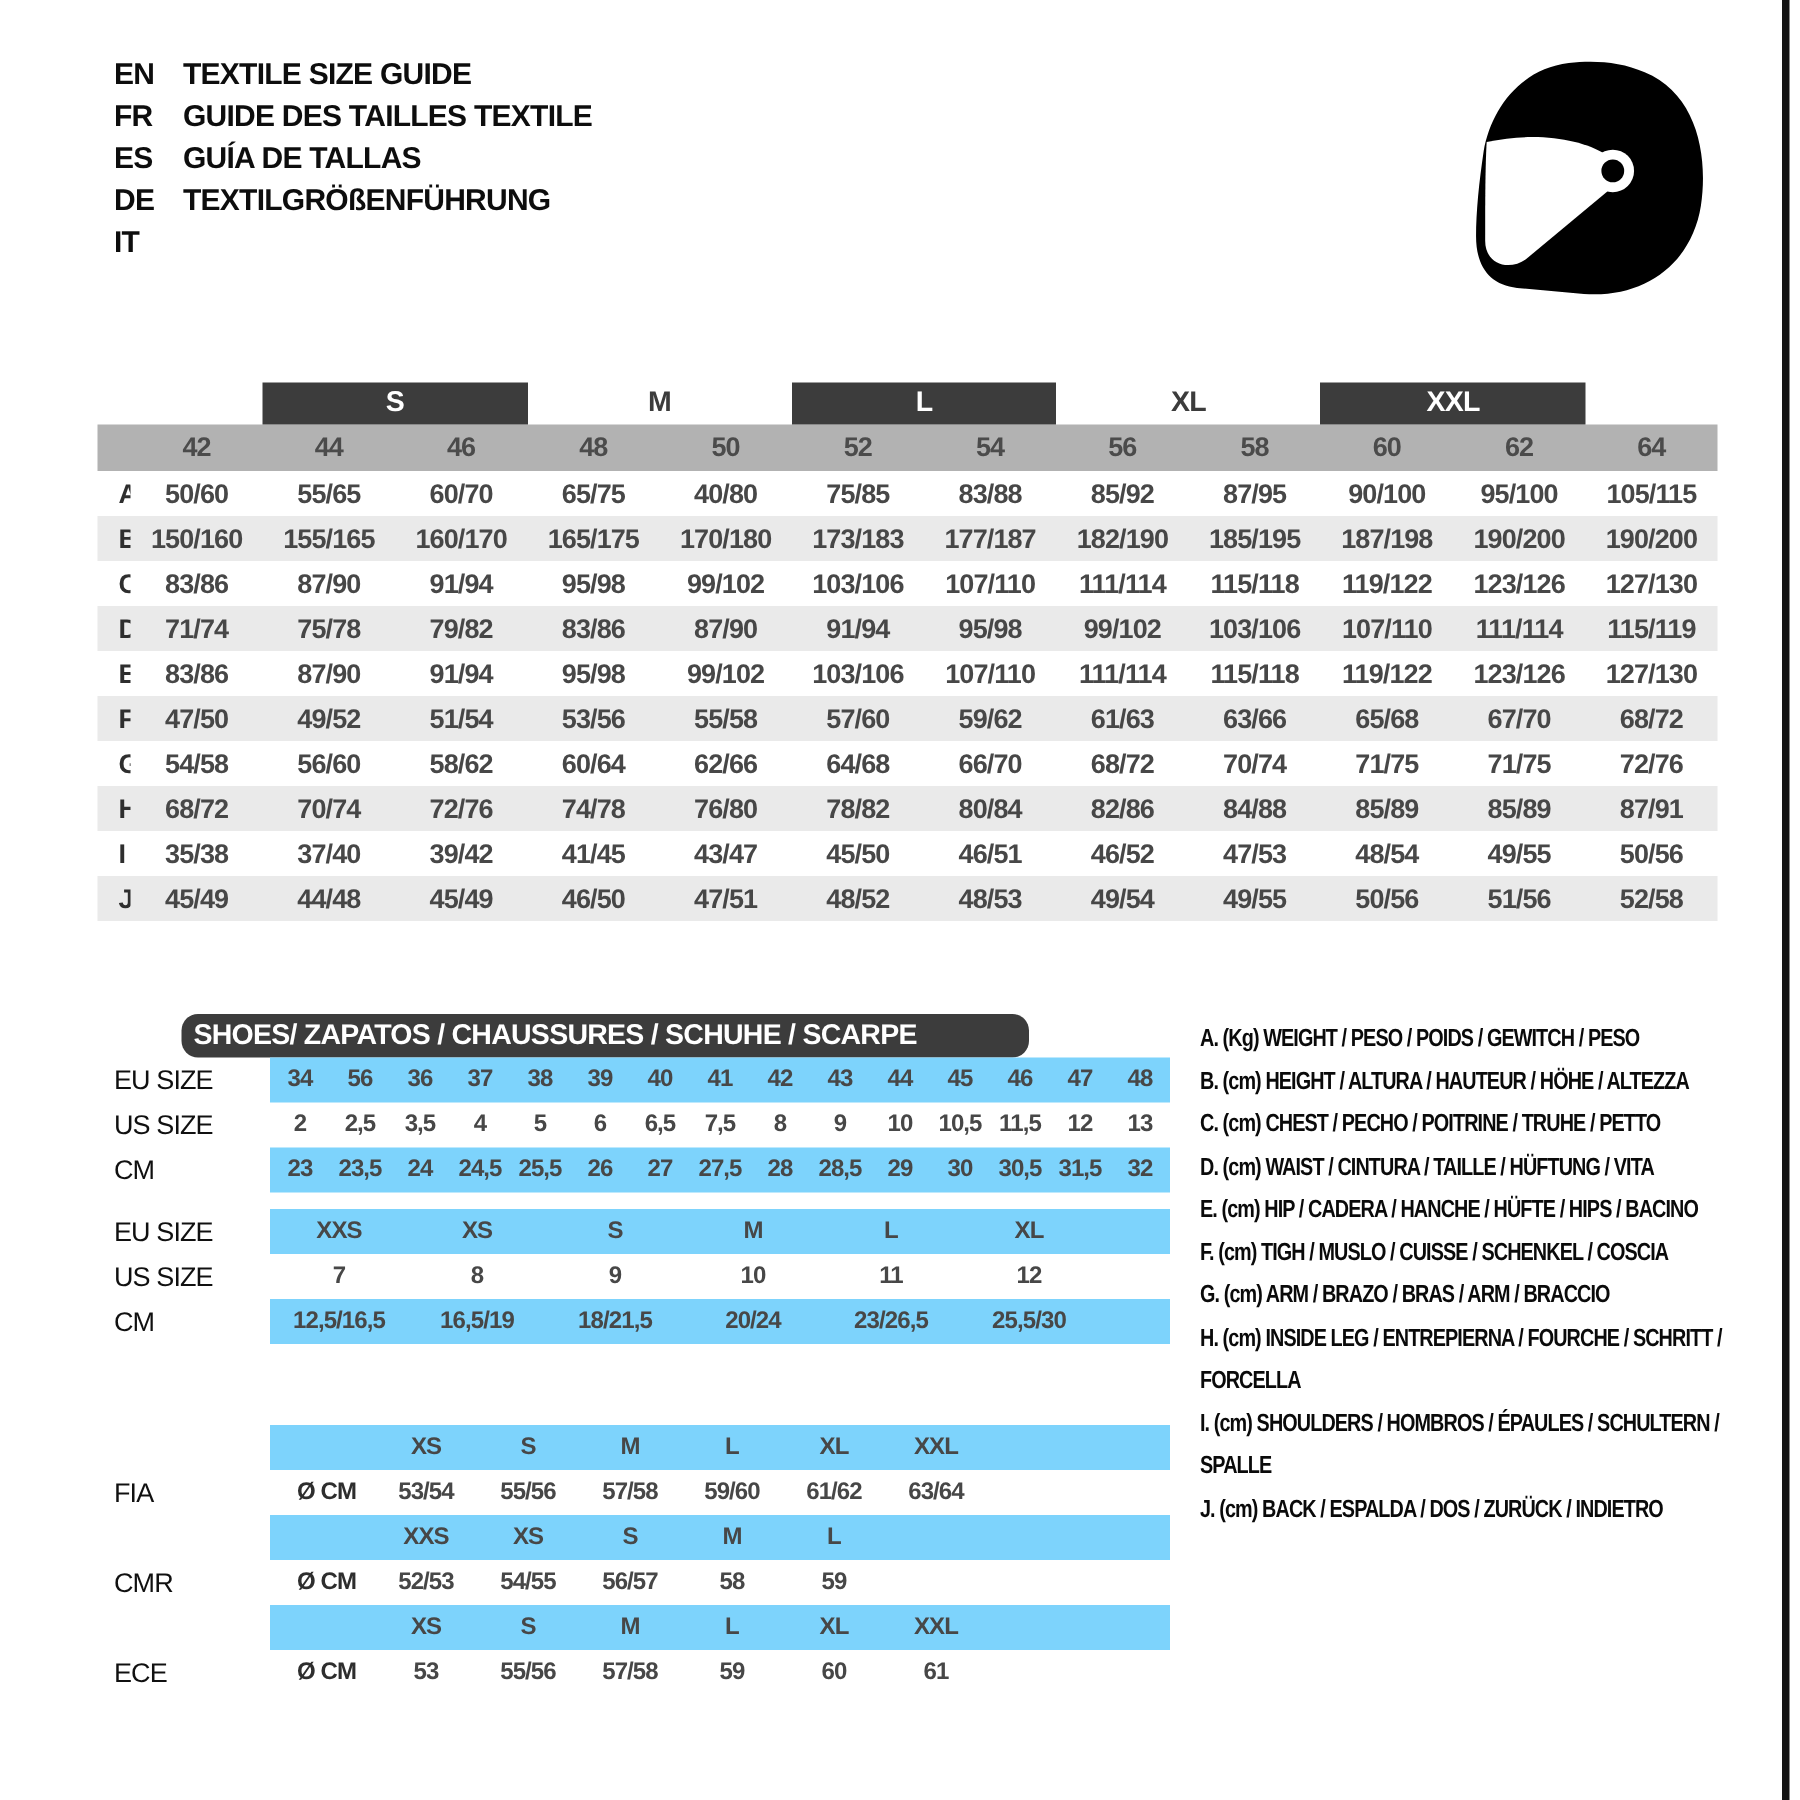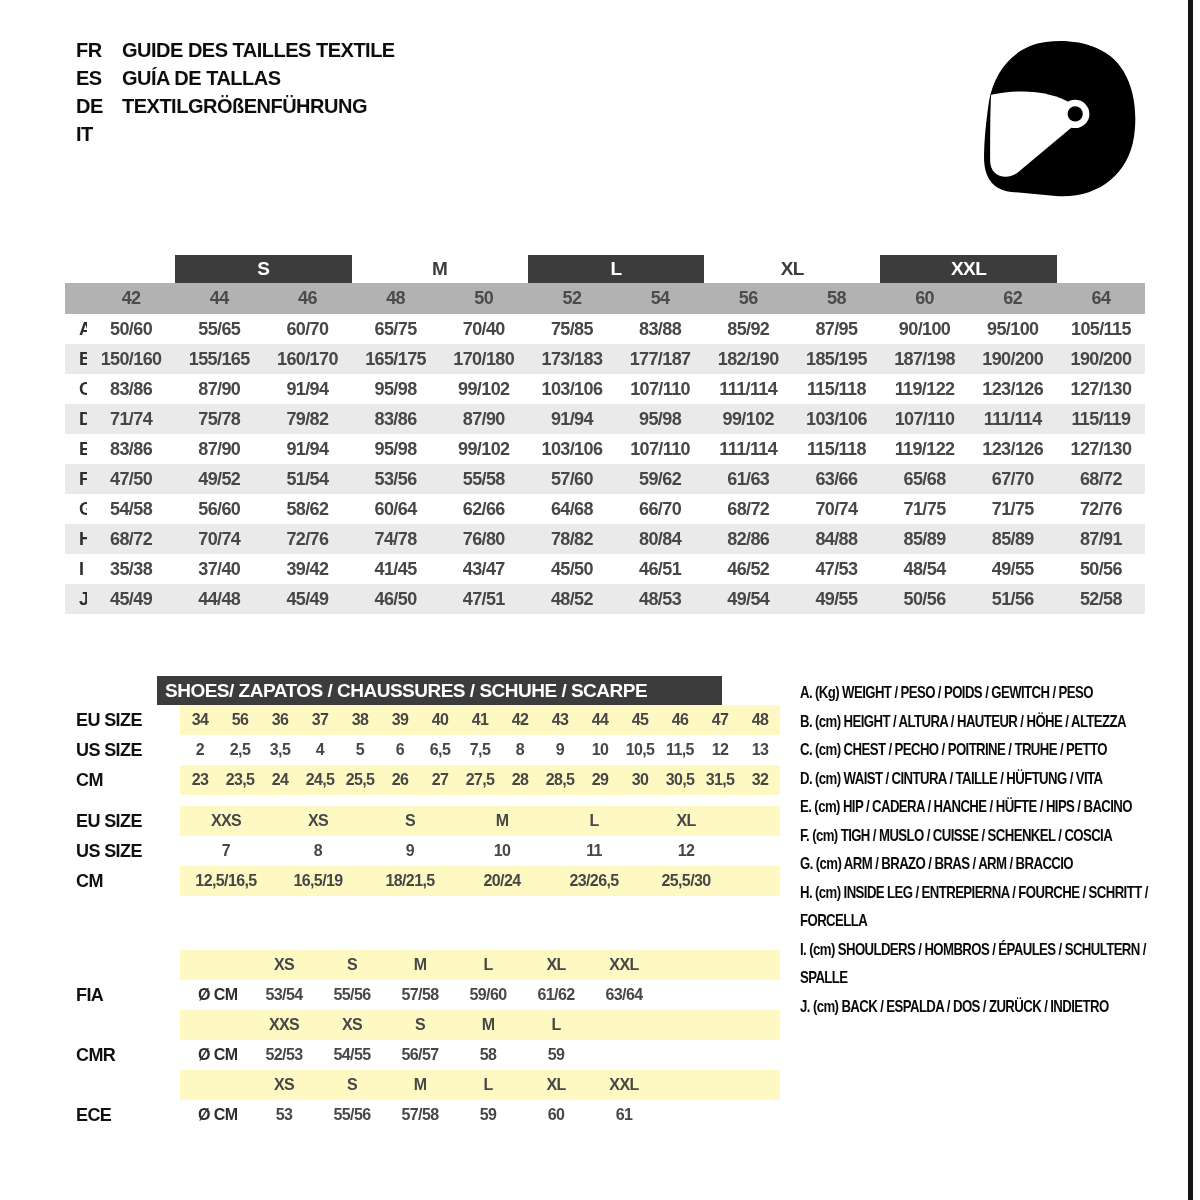--- a/index.html
+++ b/index.html
@@ -30,46 +30,50 @@
   .numbers-row { height:31px; background:#b2b2b2; }
   .numbers-row .cell { color:#4b4b4b; }
   .trow { height:30px; }
   .trow.striped { background:#eaeaea; }
   .cell { display:flex; align-items:center; justify-content:center; font-weight:bold;
     font-size:18px; letter-spacing:-0.6px; color:#474747; overflow:hidden; }
   .cell.letter { justify-content:flex-start; padding-left:14px; color:#2e2e2e; }
 
   
   .section { position:absolute; left:65px; width:715px; }
-  .sec-title { margin-left:92px; width:565px; height:29px; background:#3c3c3c;
+  .sec-title { margin-left:56px; width:565px; height:29px; background:#3c3c3c;
     color:#ffffff; font-weight:bold; font-size:19px; letter-spacing:-0.5px;
-    display:flex; align-items:center; padding-left:8px; white-space:nowrap; overflow:hidden; }
+    display:flex; align-items:center; padding-left:8px; white-space:nowrap; overflow:hidden;border-radius:11px; }
   .sec-line { display:flex; height:30px; }
-  .sec-label { width:115px; display:flex; align-items:center; font-weight:bold;
+  .sec-label { width:115px; display:flex; align-items:center; font-weight:normal;
     font-size:18px; letter-spacing:-0.6px; padding-left:11px; color:#101010; }
   .sec-row { width:600px; display:grid; }
-  .sec-row.striped { background:#fef9c3; }
+  .sec-row.striped { background:#7dd3fc; }
   .sec-row .cell { font-size:16px; }
   .shoes-grid  { grid-template-columns:repeat(15, 40px); }
   .gloves-grid { grid-template-columns:repeat(6, 92px); }
   .helmet-grid { grid-template-columns:70px repeat(6, 68px); }
   .helmet-grid .cell.unit { justify-content:flex-start; padding-left:18px; color:#2e2e2e; }
 
   
   .legend { position:absolute; left:800px; top:678px; width:465px;
     transform:scaleX(0.8); transform-origin:left top; }
   .legend-item { font-weight:bold; font-size:16.5px; letter-spacing:-0.75px;
     line-height:28.5px; color:#0a0a0a; }
 </style>
 </head>
 <body>
 
 <div class="page-edge"></div>
 
 <div class="languages">
+    <div class="lang-row">
+      <div class="lang-code">EN</div>
+      <div class="lang-text">TEXTILE SIZE GUIDE</div>
+    </div>
     <div class="lang-row">
       <div class="lang-code">FR</div>
       <div class="lang-text">GUIDE DES TAILLES TEXTILE</div>
     </div>
     <div class="lang-row">
       <div class="lang-code">ES</div>
       <div class="lang-text">GUÍA DE TALLAS</div>
     </div>
     <div class="lang-row">
       <div class="lang-code">DE</div>
@@ -112,21 +116,21 @@
       <div class="cell">62</div>
       <div class="cell">64</div>
     </div>
   <div>
       <div class="grid13 trow">
         <div class="cell letter">A</div>
         <div class="cell">50/60</div>
         <div class="cell">55/65</div>
         <div class="cell">60/70</div>
         <div class="cell">65/75</div>
-        <div class="cell">70/40</div>
+        <div class="cell">40/80</div>
         <div class="cell">75/85</div>
         <div class="cell">83/88</div>
         <div class="cell">85/92</div>
         <div class="cell">87/95</div>
         <div class="cell">90/100</div>
         <div class="cell">95/100</div>
         <div class="cell">105/115</div>
       </div>
       <div class="grid13 trow striped">
         <div class="cell letter">B</div>

